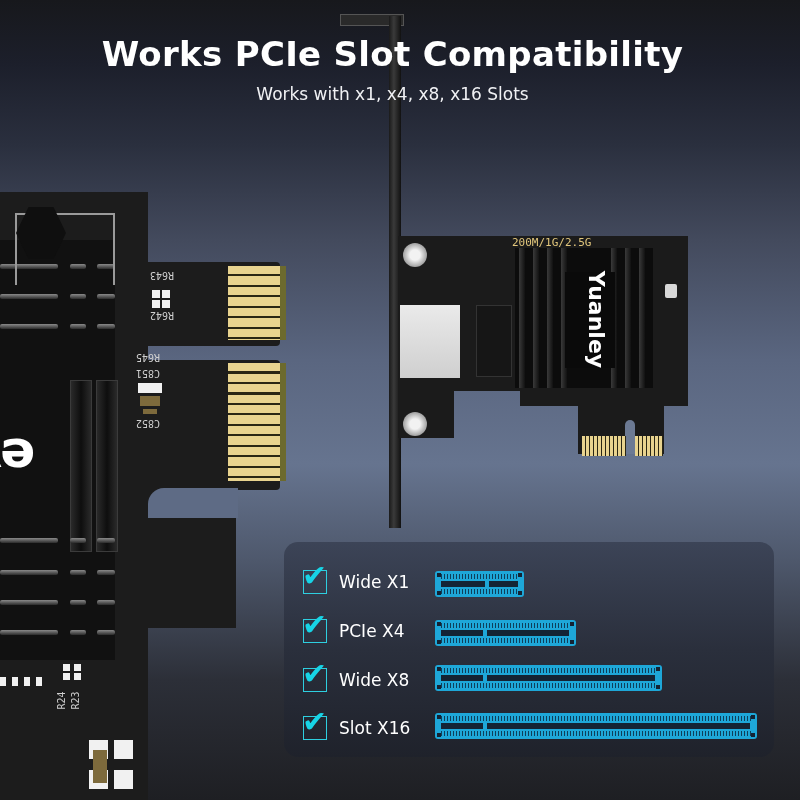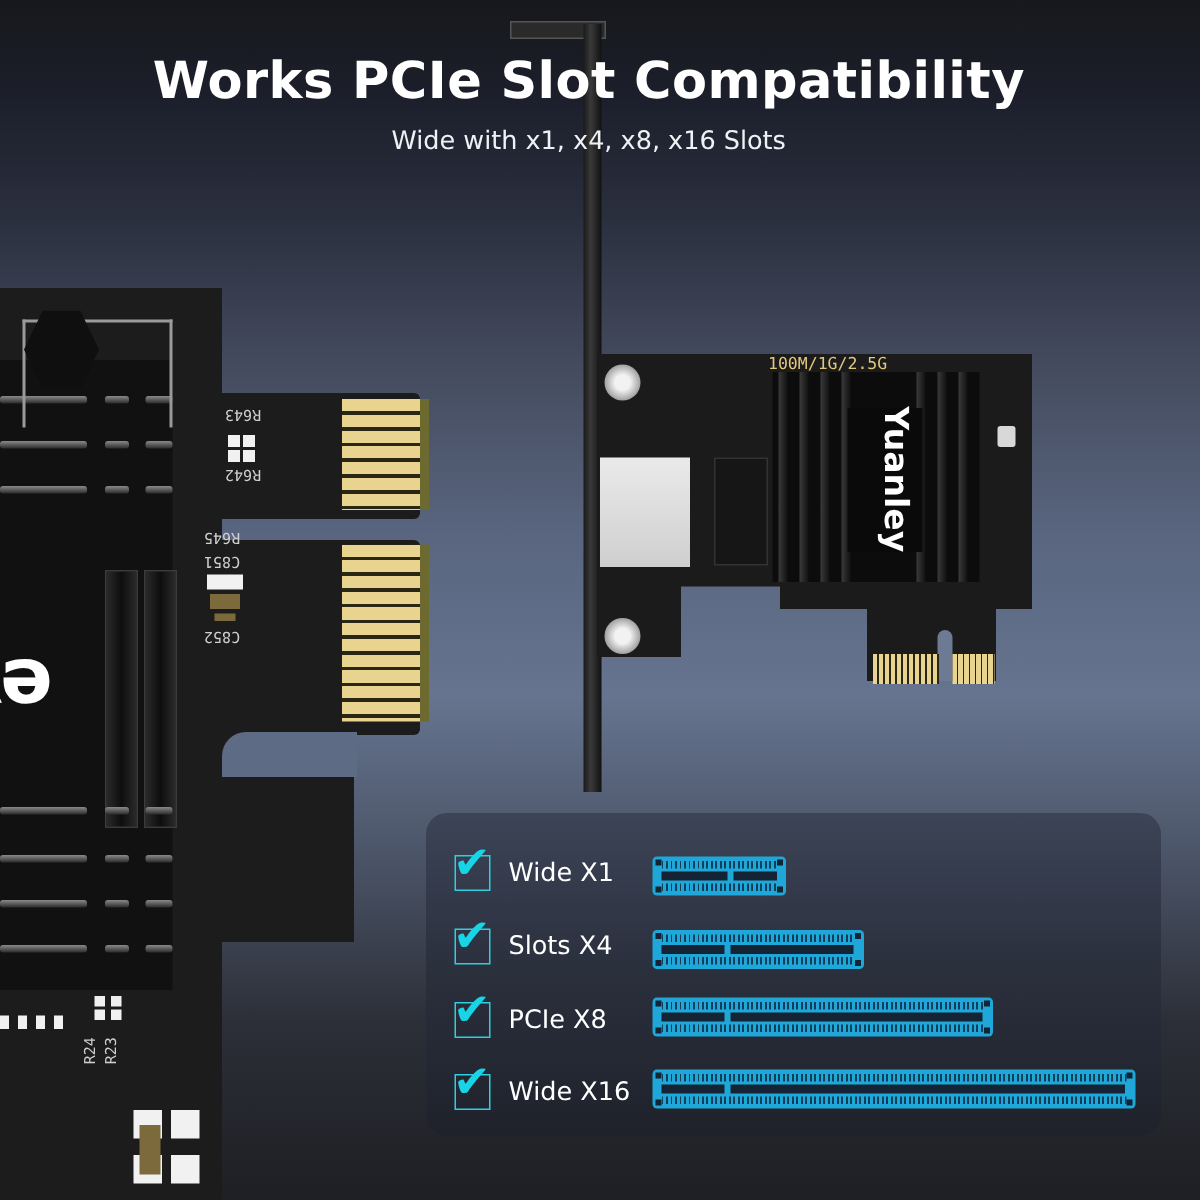--- a/index.html
+++ b/index.html
@@ -68,21 +68,21 @@
   .row-label { color:#fff; font-size:17px; white-space:nowrap; }
   .slot { position:absolute; height:26px; border-radius:3px; background:#1ea7d8; box-sizing:border-box; }
   .slot .teeth { position:absolute; left:6px; right:6px; height:5px; background:repeating-linear-gradient(90deg,#0f3f5a 0 1.2px,#1ea7d8 1.2px 3px); }
   .slot .bar { position:absolute; top:10px; height:6px; background:#142434; }
   .slot .dot { position:absolute; width:4px; height:4px; background:#142434; }
 </style>
 </head>
 <body>
 
 <div class="abs title">Works PCIe Slot Compatibility</div>
-<div class="abs subtitle">Wide with x1, x4, x8, x16 Slots</div>
+<div class="abs subtitle">Works with x1, x4, x8, x16 Slots</div>
 
 <div>
   <div class="abs big-pcb"></div>
   <div class="abs big-pcb-ext"></div>
   <div class="abs big-pcb-ext2"></div>
   <div class="abs big-pcb-lower"></div>
   <div class="abs big-lower-notch"></div>
   <div class="abs gold-block gold1"></div>
   <div class="abs gold-block gold2"></div>
 
@@ -163,21 +163,21 @@
     <div class="sf" style="left:4px;"></div>
     <div class="sf" style="left:18px;"></div>
     <div class="sf" style="left:32px;"></div>
     <div class="sf" style="left:46px;"></div>
     <div class="sf" style="left:96px;"></div>
     <div class="sf" style="left:110px;"></div>
     <div class="sf" style="left:124px;"></div>
   </div>
   <div class="abs" style="left:565px;top:272px;width:50px;height:96px;background:#0a0a0a;"></div>
   <div class="abs small-logo">Yuanley</div>
-  <div class="abs speed-label">100M/1G/2.5G</div>
+  <div class="abs speed-label">200M/1G/2.5G</div>
   <div class="pad" style="left:665px;top:284px;width:12px;height:14px;background:#d8d8d8;border-radius:2px;"></div>
 </div>
 
 <div class="abs panel"></div>
 
 <div class="row" style="top:566px;">
   <div class="check">
       <span class="check-mark">✔</span>
     </div>
   <span class="row-label">Wide X1</span>
@@ -190,55 +190,55 @@
   <div class="dot" style="left:2px;top:2px;"></div>
     <div class="dot" style="right:2px;top:2px;"></div>
   <div class="dot" style="left:2px;bottom:2px;"></div>
     <div class="dot" style="right:2px;bottom:2px;"></div>
 </div>
 
 <div class="row" style="top:615px;">
   <div class="check">
       <span class="check-mark">✔</span>
     </div>
-  <span class="row-label">Slots X4</span>
+  <span class="row-label">PCIe X4</span>
 </div>
 <div class="slot" style="left:435px;top:620px;width:141px;">
   <div class="teeth" style="top:3px;"></div>
     <div class="teeth" style="bottom:3px;"></div>
   <div class="bar" style="left:6px;width:42px;"></div>
     <div class="bar" style="left:52px;width:82px;"></div>
   <div class="dot" style="left:2px;top:2px;"></div>
     <div class="dot" style="right:2px;top:2px;"></div>
   <div class="dot" style="left:2px;bottom:2px;"></div>
     <div class="dot" style="right:2px;bottom:2px;"></div>
 </div>
 
 <div class="row" style="top:664px;">
   <div class="check">
       <span class="check-mark">✔</span>
     </div>
-  <span class="row-label">PCIe X8</span>
+  <span class="row-label">Wide X8</span>
 </div>
 <div class="slot" style="left:435px;top:665px;width:227px;">
   <div class="teeth" style="top:3px;"></div>
     <div class="teeth" style="bottom:3px;"></div>
   <div class="bar" style="left:6px;width:42px;"></div>
     <div class="bar" style="left:52px;width:168px;"></div>
   <div class="dot" style="left:2px;top:2px;"></div>
     <div class="dot" style="right:2px;top:2px;"></div>
   <div class="dot" style="left:2px;bottom:2px;"></div>
     <div class="dot" style="right:2px;bottom:2px;"></div>
 </div>
 
 <div class="row" style="top:712px;">
   <div class="check">
       <span class="check-mark">✔</span>
     </div>
-  <span class="row-label">Wide X16</span>
+  <span class="row-label">Slot X16</span>
 </div>
 <div class="slot" style="left:435px;top:713px;width:322px;">
   <div class="teeth" style="top:3px;"></div>
     <div class="teeth" style="bottom:3px;"></div>
   <div class="bar" style="left:6px;width:42px;"></div>
     <div class="bar" style="left:52px;width:263px;"></div>
   <div class="dot" style="left:2px;top:2px;"></div>
     <div class="dot" style="right:2px;top:2px;"></div>
   <div class="dot" style="left:2px;bottom:2px;"></div>
     <div class="dot" style="right:2px;bottom:2px;"></div>

